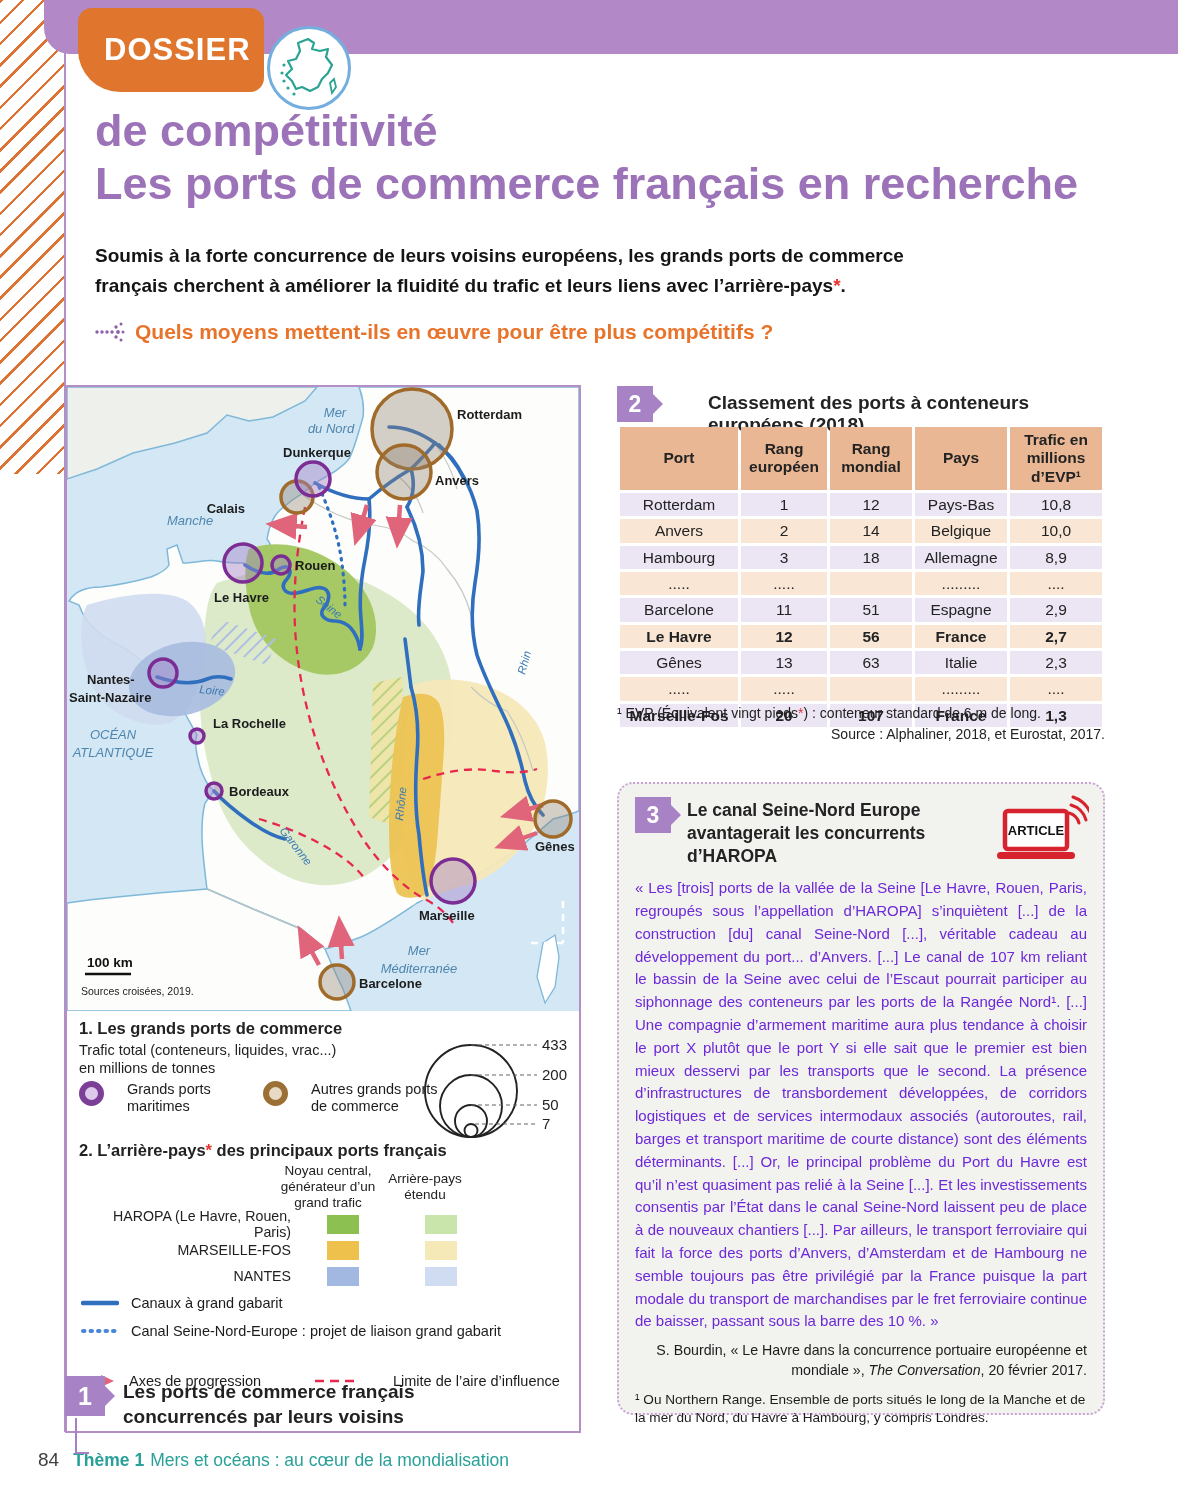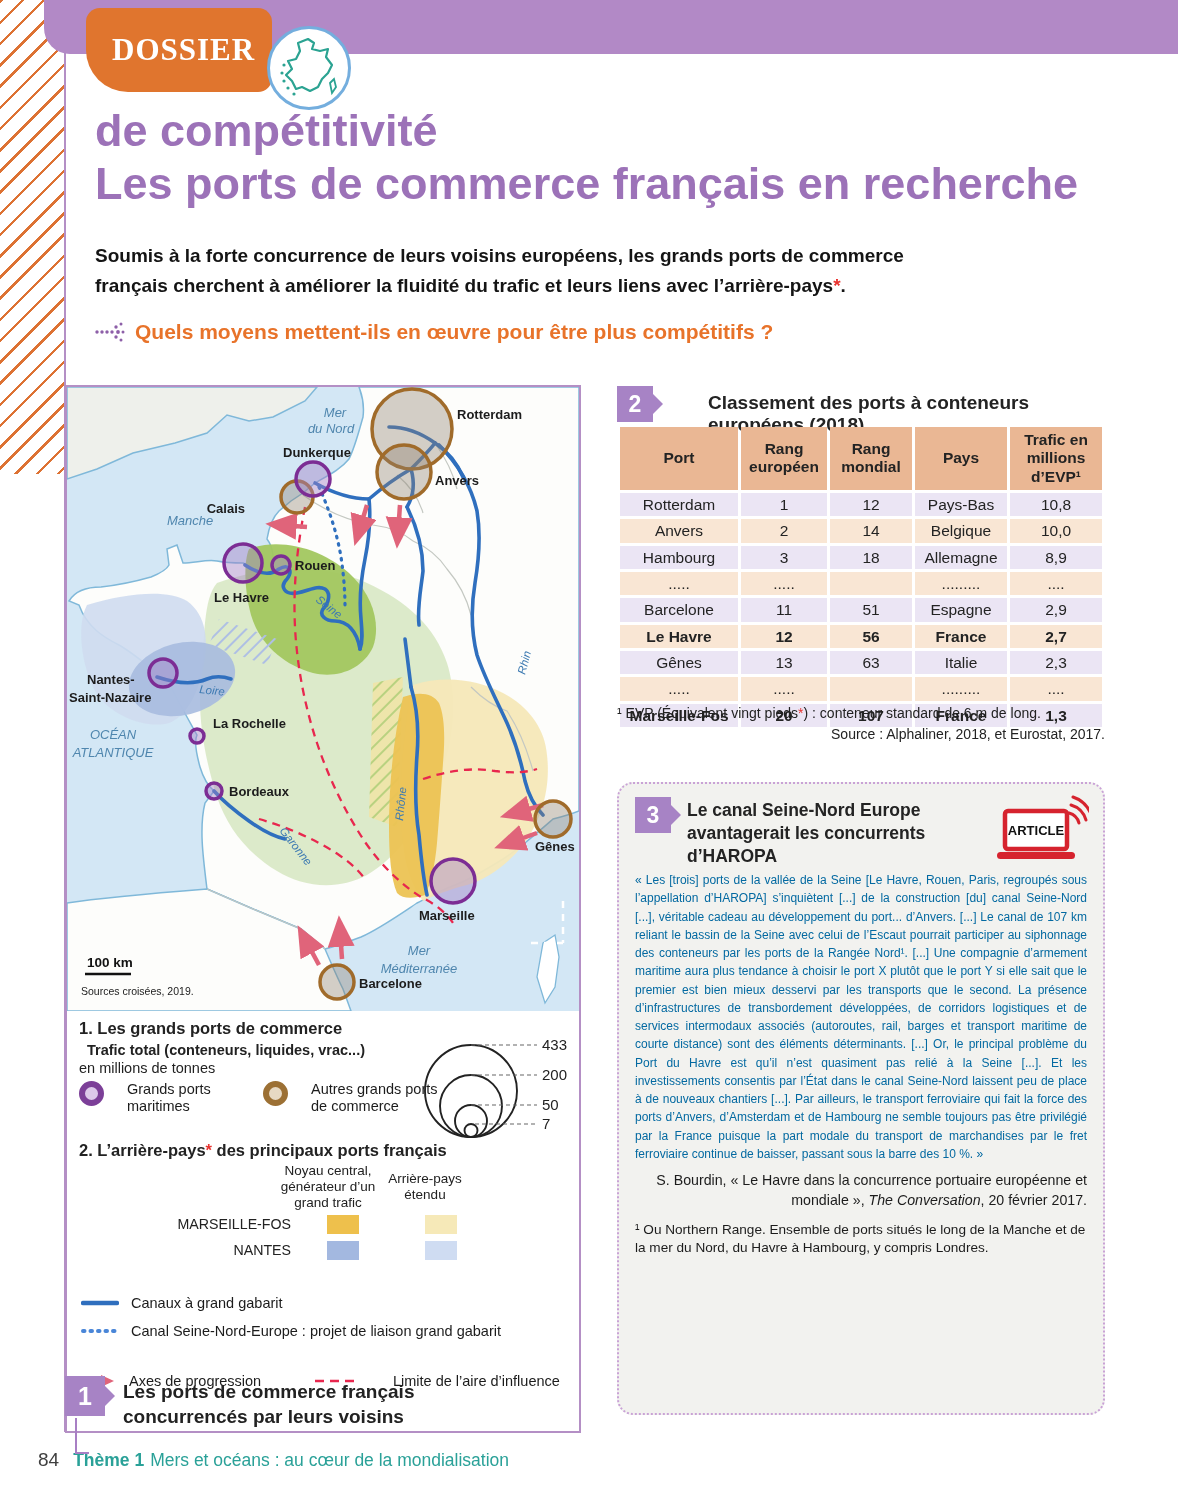--- a/index.html
+++ b/index.html
@@ -4,22 +4,22 @@
 <style>
   * { margin:0; padding:0; box-sizing:border-box; }
   html,body { background:#fff; }
   body { width:1178px; height:1500px; position:relative; font-family:"Liberation Sans", sans-serif; color:#1c1c1c; overflow:hidden; }
 
   .left-rule { position:absolute; left:64px; top:0; width:2px; height:1432px; background:#b48fc5; z-index:1; }
   .stripes { position:absolute; left:0; top:0; width:64px; height:474px; z-index:1;
     background:repeating-linear-gradient(135deg,#dd7233 0 2.5px, transparent 2.5px 15px); }
 
   .band { position:absolute; left:44px; top:0; width:1134px; height:54px; background:#b289c6; border-bottom-left-radius:26px; z-index:2; }
-  .dossier { position:absolute; left:86px; top:8px; width:186px; height:84px; background:#e0752e; border-radius:14px 14px 14px 42px; z-index:3;
-    color:#fff; font-size:31px; font-weight:bold; letter-spacing:1px; display:flex; align-items:center; padding-left:26px;font-family:Liberation Serif, serif; }
+  .dossier { position:absolute; left:78px; top:8px; width:186px; height:84px; background:#e0752e; border-radius:14px 14px 14px 42px; z-index:3;
+    color:#fff; font-size:31px; font-weight:bold; letter-spacing:1px; display:flex; align-items:center; padding-left:26px; }
   .fr-circle { position:absolute; left:267px; top:26px; width:84px; height:84px; background:#fff; border:3px solid #74aede; border-radius:50%; z-index:4;
     display:flex; align-items:center; justify-content:center; }
 
   .main-title { position:absolute; left:95px; top:104px; width:1030px; font-size:45px; font-weight:bold; color:#9c72b8; line-height:1.18; z-index:2; }
   .intro { position:absolute; left:95px; top:241px; width:845px; font-size:19px; font-weight:bold; color:#141414; line-height:1.6; }
   .star { color:#e8322e; }
   .question { position:absolute; left:95px; top:320px; display:flex; align-items:center; gap:10px; }
   .question .qtext { font-size:21px; font-weight:bold; color:#e8732a; }
 
   .figure { position:absolute; left:65px; top:385px; width:516px; height:1048px; border:2px solid #b48fc5; background:#fff; z-index:3; }
@@ -64,21 +64,21 @@
   .ctable tr.bold-row td { font-weight:bold; }
 
   .tfoot { position:absolute; left:617px; top:703px; width:488px; font-size:14px; color:#222; line-height:1.5; }
   .tfoot .src { text-align:right; }
 
   .doc3 { position:absolute; left:617px; top:782px; width:488px; height:633px; background:#f2f2ef;
     border:2px dotted #c9a2d6; border-radius:16px; padding:13px 16px 10px 16px; }
   .doc3-head { position:relative; display:flex; gap:16px; }
   .doc3-head .doc-title { font-size:17.5px; font-weight:bold; color:#232323; line-height:1.3; padding-top:2px; width:330px; }
   .article-icon { position:absolute; right:-2px; top:-2px; }
-  .doc3-body { margin-top:4px; font-size:12px; line-height:1.52; color:#0369a1; text-align:justify; }
+  .doc3-body { margin-top:10px; font-size:15px; line-height:1.52; color:#6d28d9; text-align:justify; }
   .doc3-cite { margin-top:8px; font-size:14.2px; color:#1c1c1c; text-align:right; line-height:1.4; }
   .doc3-cite .it { font-style:italic; }
   .doc3-fn { margin-top:10px; font-size:13.6px; color:#1c1c1c; line-height:1.35; }
 
   .footer { position:absolute; left:38px; top:1449px; font-size:17.5px; display:flex; align-items:baseline; gap:14px; }
   .footer .pnum { color:#3f3f3f; font-size:19px; }
   .footer .theme { color:#2aa198; }
   .footer .theme b { margin-right:6px; }
 
   text { font-family:"Liberation Sans", sans-serif; }
@@ -264,21 +264,21 @@
       <text class="riv-label" x="458" y="288" transform="rotate(-75 458 288)">Rhin</text>
 
       <text x="20" y="580" font-size="13.5" font-weight="bold" fill="#111">100 km</text>
       <line x1="18" y1="587" x2="64" y2="587" stroke="#111" stroke-width="2.5"></line>
       <text class="small-label" x="14" y="608">Sources croisées, 2019.</text>
     </svg>
   </div>
 
   <div class="legend">
     <div class="lg-abs lg-title" style="left:12px; top:8px;">1. Les grands ports de commerce</div>
-    <div class="lg-abs lg-sub" style="left:20px; top:30px;font-weight:bold;">Trafic total (conteneurs, liquides, vrac...)</div>
+    <div class="lg-abs lg-sub" style="left:12px; top:30px;">Trafic total (conteneurs, liquides, vrac...)</div>
     <div class="lg-abs lg-sub" style="left:12px; top:48px;">en millions de tonnes</div>
 
     <div class="lg-abs lg-swatch-item" style="left:12px; top:70px; width:170px;">
       <span class="ring purple"></span>
       <span class="lab">Grands ports maritimes</span>
     </div>
     <div class="lg-abs lg-swatch-item" style="left:196px; top:70px; width:190px;">
       <span class="ring brown"></span>
       <span class="lab">Autres grands ports de commerce</span>
     </div>
@@ -303,20 +303,25 @@
         <text x="127" y="102" font-size="15" fill="#222">7</text>
       </svg>
     </div>
 
     <div class="lg-abs lg-title" style="left:12px; top:130px;"><span>2. L’arrière-pays</span><span class="star">*</span><span> des principaux ports français</span></div>
 
     <div class="lg-abs lg-colhead" style="left:196px; top:152px; width:130px;">Noyau central, générateur d’un grand trafic</div>
     <div class="lg-abs lg-colhead" style="left:300px; top:160px; width:116px;">Arrière-pays étendu</div>
 
     <div class="lg-abs" style="left:12px; top:200px; width:488px;" id="lg2-rows">
+        <div class="lg-row">
+          <div class="lbl">HAROPA (Le Havre, Rouen, Paris)</div>
+          <div class="sw" style="background: rgb(140, 193, 82);"></div>
+          <div class="sw sw2" style="background: rgb(201, 229, 171);"></div>
+        </div>
         <div class="lg-row">
           <div class="lbl">MARSEILLE-FOS</div>
           <div class="sw" style="background: rgb(238, 192, 76);"></div>
           <div class="sw sw2" style="background: rgb(246, 233, 184);"></div>
         </div>
         <div class="lg-row">
           <div class="lbl">NANTES</div>
           <div class="sw" style="background: rgb(163, 184, 224);"></div>
           <div class="sw sw2" style="background: rgb(207, 220, 242);"></div>
         </div>

